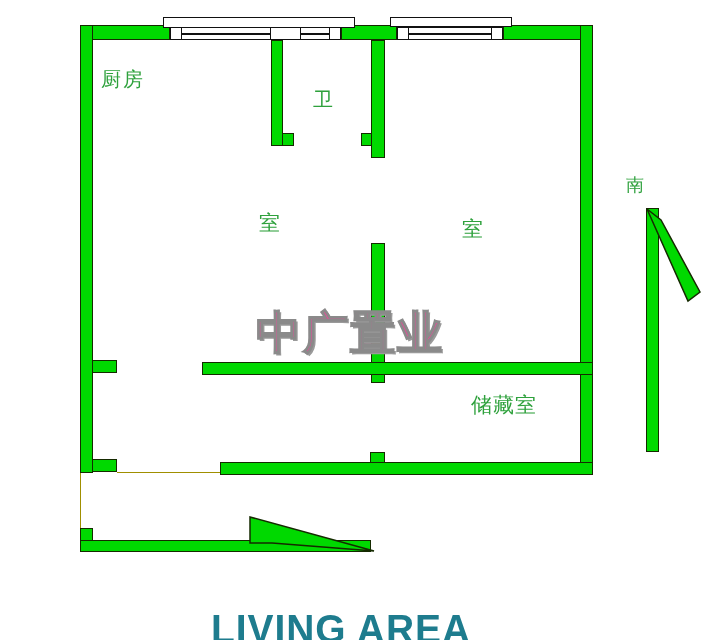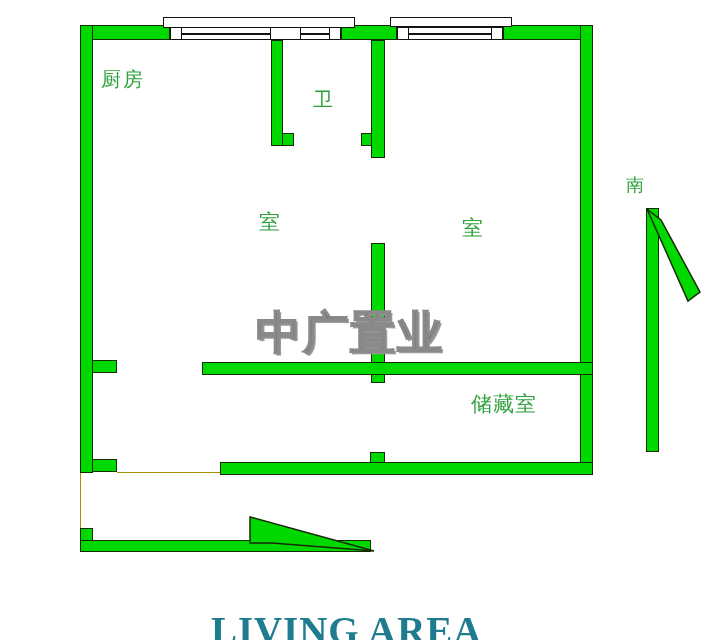--- a/index.html
+++ b/index.html
@@ -1,21 +1,21 @@
 <!DOCTYPE html>
 <html style="--wall_fill: #00d900; --wall_outline: #152a00; --label_green: #2ea13c; --watermark_gray: #8a8a8a; --living_teal: #1e7c8e; --line_olive: #a08f00;"><head>
 <meta charset="utf-8">
 <style>
   html,body{margin:0;padding:0;background:#ffffff;}
   #plan{
     position:relative;
     width:709px;height:640px;
     background:#ffffff;
     overflow:hidden;
-    font-family:Liberation Serif, serif;
+    font-family:Liberation Sans, sans-serif;
   }
   .wall{
     position:absolute;
     background:var(--wall_fill);
     border:1px solid var(--wall_outline);
     box-sizing:border-box;
   }
   .thinline{
     position:absolute;
     background:var(--line_olive);
@@ -51,21 +51,21 @@
     line-height:1.1;
     letter-spacing:2px;
     white-space:nowrap;
   }
   .watermark{
     position:absolute;
     left:256px;top:303px;
     font-size:45px;
     font-weight:bold;
     letter-spacing:2px;
-    color:#737373;
+    color:#ec4899;
     -webkit-text-stroke:1.4px var(--watermark_gray);
     text-shadow:2px 2px 0 #9a9a9a;
     white-space:nowrap;
   }
   .caption{
     position:absolute;
     left:211px;top:606px;
     font-size:41px;
     font-weight:bold;
     color:var(--living_teal);

